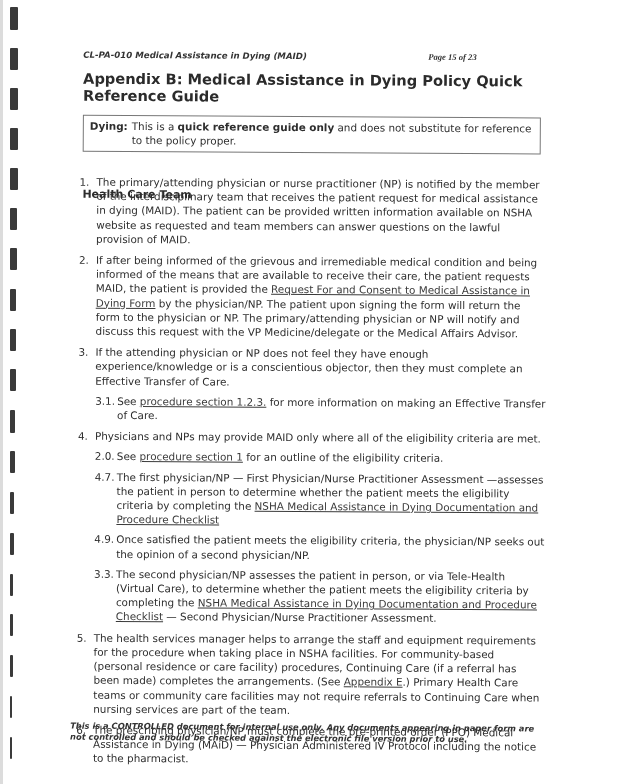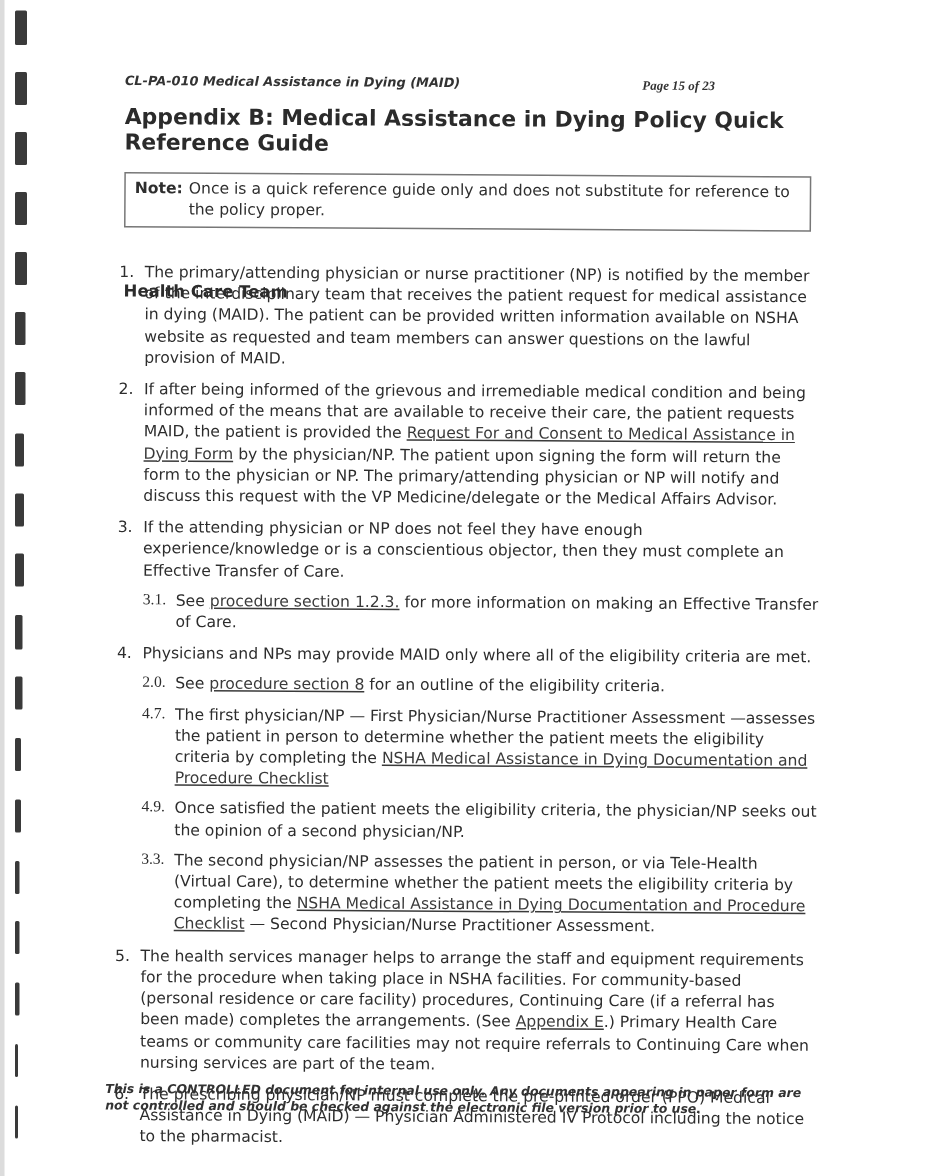--- a/index.html
+++ b/index.html
@@ -16,30 +16,30 @@
   .page { position: absolute; left: 0; top: 0; width: 624px; height: 784px; transform: rotate(0.35deg); transform-origin: 300px 100px; }
 
   .running-header { position: absolute; top: 51px; left: 83px; width: 420px; font-size: 8.6px; font-style: italic; font-weight: bold; color: #333; }
   .running-header .page-num { position: absolute; left: 345px; top: 0; font-family: Liberation Serif, serif; }
 
   .title { position: absolute; top: 71px; left: 83px; width: 460px; font-size: 14.6px; font-weight: bold; color: #2b2b2b; line-height: 17px; }
 
   .note-box { position: absolute; top: 116px; left: 83px; width: 458px; height: 37px; border: 1px solid #777; box-sizing: border-box; padding: 3px 6px 0 6px; font-size: 10.4px; line-height: 14px; color: #2e2e2e; }
   .note-box .row { display: flex; }
   .note-box .lbl { font-weight: bold; margin-right: 4px; white-space: nowrap; }
-  .note-box b { font-weight: normal; }
+  .note-box b { font-weight: bold; }
 
   .section-heading { position: absolute; top: 158px; left: 83px; font-size: 11px; font-weight: bold; color: #2c2c2c; margin-top: 31px; }
 
   .list { position: absolute; top: 176px; left: 80px; width: 468px; font-size: 10.4px; line-height: 14.2px; color: #2d2d2d; }
   .item { display: flex; margin-bottom: 7px; }
   .item .num { width: 17px; flex: none; }
   .item .body { flex: 1; }
   .sub { display: flex; margin-top: 6px; margin-left: 17px; }
-  .sub .num { width: 22px; flex: none; font-family: Liberation Serif, serif; }
+  .sub .num { width: 22px; flex: none; }
   .sub .body { flex: 1; }
   u, .link { text-decoration: underline; text-underline-offset: 1px; color: #3a3a3a; }
 
   .footer { position: absolute; top: 722px; left: 74px; width: 480px; font-size: 8.3px; line-height: 11px; font-style: italic; font-weight: bold; color: #333; }
 </style>
 </head>
 <body>
 
 <div class="edge-strip"></div>
 <div class="binding">
@@ -68,22 +68,22 @@
 
   <div class="running-header">
     <span>CL-PA-010 Medical Assistance in Dying (MAID)</span>
     <span class="page-num">Page 15 of 23</span>
   </div>
 
   <div class="title">Appendix B: Medical Assistance in Dying Policy Quick Reference Guide</div>
 
   <div class="note-box">
     <div class="row">
-      <span class="lbl">Note:</span>
-      <span><span>Once is a</span> <b>quick reference guide only</b> <span>and does not substitute for reference to the policy proper.</span></span>
+      <span class="lbl">Dying:</span>
+      <span><span>This is a</span> <b>quick reference guide only</b> <span>and does not substitute for reference to the policy proper.</span></span>
     </div>
   </div>
 
   <div class="section-heading">Health Care Team</div>
 
   <div class="list">
 
     <div class="item">
       <span class="num">1.</span>
       <div class="body">The primary/attending physician or nurse practitioner (NP) is notified by the member of the interdisciplinary team that receives the patient request for medical assistance in dying (MAID). The patient can be provided written information available on NSHA website as requested and team members can answer questions on the lawful provision of MAID.</div>
@@ -104,21 +104,21 @@
         </div>
       </div>
     </div>
 
     <div class="item">
       <span class="num">4.</span>
       <div class="body">
         <div>Physicians and NPs may provide MAID only where all of the eligibility criteria are met.</div>
         <div class="sub" style="margin-left:0;">
           <span class="num">2.0.</span>
-          <div class="body"><span>See</span> <u class="link">procedure section 8</u> <span>for an outline of the eligibility criteria.</span></div>
+          <div class="body"><span>See</span> <u class="link">procedure section 1</u> <span>for an outline of the eligibility criteria.</span></div>
         </div>
         <div class="sub" style="margin-left:0;">
           <span class="num">4.7.</span>
           <div class="body"><span>The first physician/NP — First Physician/Nurse Practitioner Assessment —assesses the patient in person to determine whether the patient meets the eligibility criteria by completing the</span> <u class="link">NSHA Medical Assistance in Dying Documentation and Procedure Checklist</u></div>
         </div>
         <div class="sub" style="margin-left:0;">
           <span class="num">4.9.</span>
           <div class="body">Once satisfied the patient meets the eligibility criteria, the physician/NP seeks out the opinion of a second physician/NP.</div>
         </div>
         <div class="sub" style="margin-left:0;">

